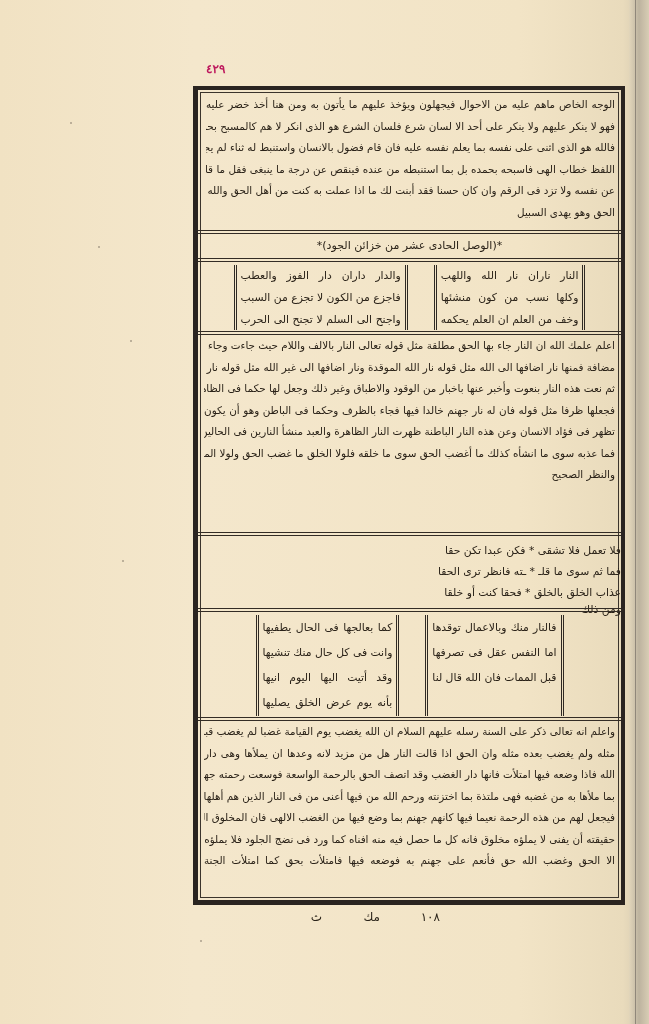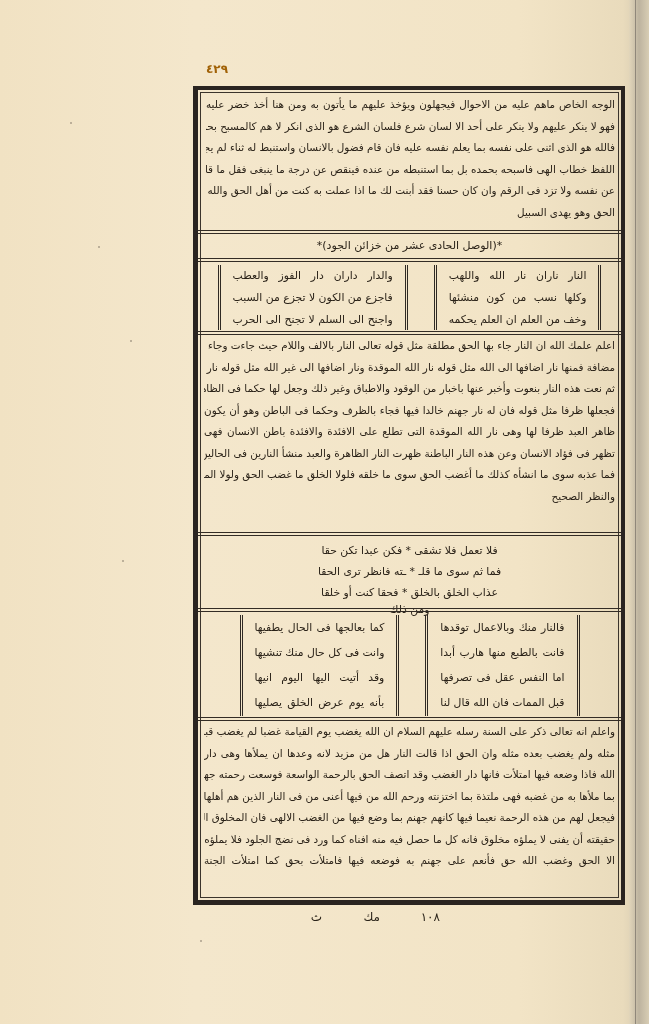--- a/index.html
+++ b/index.html
@@ -14,22 +14,23 @@
     background:linear-gradient(90deg,#f1e2c3 0%,#f4e7cc 30%,#f2e4c6 80%,#e9dbbc 96%,#cfc4ad 100%);
   }
   .page-edge {
     position:absolute; right:0; top:0; width:20px; height:1024px;
     background:linear-gradient(90deg,#e2d6bb 0%,#bdb39f 50%,#d8cdb4 100%);
   }
   .page-edge::before {
     content:""; position:absolute; left:6px; top:0; width:1px; height:100%; background:#8f877a;
   }
   .page-number {
-    position:absolute; left:206px; top:62px; font-size:12px; font-weight:bold; color:#a16207;
+    position:absolute; left:206px; top:62px; font-size:12px; font-weight:bold; color:#be185d;
     direction:rtl;
+    font-family:Liberation Serif, serif;
   }
   .frame {
     position:absolute; left:193px; top:86px; width:432px; height:819px;
     border-top:4px solid #2a2420; border-bottom:5px solid #2a2420;
     border-left:5px solid #2a2420; border-right:4px solid #2a2420;
     box-sizing:border-box;
   }
   .frame-inner {
     position:absolute; left:2px; top:2px; right:2px; bottom:2px;
     border:1px solid #3b342c;
@@ -43,24 +44,24 @@
     text-align:justify; text-align-last:right;
   }
   .prose p { margin:0; white-space:nowrap; overflow:hidden; text-align:justify; text-align-last:justify; }
   .prose p.last { text-align-last:right; }
   .heading { text-align:center; font-size:11px; line-height:24px; }
   .poem {
     display:flex; flex-direction:row; justify-content:center; gap:26px; padding-top:3px;
   }
   .poem-col {
     border-left:3px double #2f2923; border-right:3px double #2f2923;
-    padding:0 12px; font-size:10.8px; line-height:22px; text-align:justify; text-align-last:justify;
+    padding:0 4px; font-size:10.8px; line-height:22px; text-align:justify; text-align-last:justify;
   }
   .poem-col p { margin:0; white-space:nowrap; }
-  .verse { text-align:center; font-size:10.8px; line-height:21px; padding-top:4px; }
+  .verse { text-align:right; font-size:10.8px; line-height:21px; padding-top:4px; }
   .verse p { margin:0; white-space:nowrap; }
   .footer {
     position:absolute; top:910px; left:300px; width:180px; height:20px; direction:rtl;
     font-size:12px; color:#2b241a;
   }
   .footer span { position:absolute; top:0; }
   .speck { position:absolute; width:2px; height:2px; background:#8b8070; border-radius:1px; opacity:.7; }
 </style>
 </head>
 <body>
@@ -107,41 +108,39 @@
     </div>
   </div>
 
   <div class="rule double" style="top:241px;"></div>
 
   <div class="section prose" style="top:245px;height:196px;">
     <p>اعلم علمك الله ان النار جاء بها الحق مطلقة مثل قوله تعالى النار بالالف واللام حيث جاءت وجاء بها</p>
     <p>مضافة فمنها نار اضافها الى الله مثل قوله نار الله الموقدة ونار اضافها الى غير الله مثل قوله نار جهنم</p>
     <p>ثم نعت هذه النار بنعوت وأخبر عنها باخبار من الوقود والاطباق وغير ذلك وجعل لها حكما فى الظاهر</p>
     <p>فجعلها ظرفا مثل قوله فان له نار جهنم خالدا فيها فجاء بالظرف وحكما فى الباطن وهو أن يكون</p>
-    <p>ظاهر العبد ظرفا لها وهى نار الله الموقدة التى تطلع على الافئدة والافئدة باطن الانسان فهى</p>
     <p>تظهر فى فؤاد الانسان وعن هذه النار الباطنة ظهرت النار الظاهرة والعبد منشأ النارين فى الحالين</p>
     <p>فما عذبه سوى ما انشأه كذلك ما أغضب الحق سوى ما خلقه فلولا الخلق ما غضب الحق ولولا المكلف</p>
     <p class="last">والنظر الصحيح</p>
   </div>
 
   <div class="rule double" style="top:442px;"></div>
 
   <div class="section verse" style="top:446px;height:72px;">
     <p>فلا تعمل فلا تشقى * فكن عبدا تكن حقا</p>
     <p>فما ثم سوى ما قلـ * ـته فانظر ترى الحقا</p>
     <p>عذاب الخلق بالخلق * فحقا كنت أو خلقا</p>
     <p style="line-height:14px;">ومن ذلك</p>
   </div>
 
   <div class="rule double" style="top:518px;"></div>
 
   <div class="section poem" style="top:522px;height:104px;">
     <div class="poem-col" style="line-height:25px;">
       <p>فالنار منك وبالاعمال توقدها</p>
-      <p>فانت بالطبع منها هارب أبدا</p>
       <p>اما النفس عقل فى تصرفها</p>
       <p>قبل الممات فان الله قال لنا</p>
     </div>
     <div class="poem-col" style="line-height:25px;">
       <p>كما بعالجها فى الحال يطفيها</p>
       <p>وانت فى كل حال منك تنشيها</p>
       <p>وقد أتيت اليها اليوم انيها</p>
       <p>بأنه يوم عرض الخلق يصليها</p>
     </div>
   </div>

